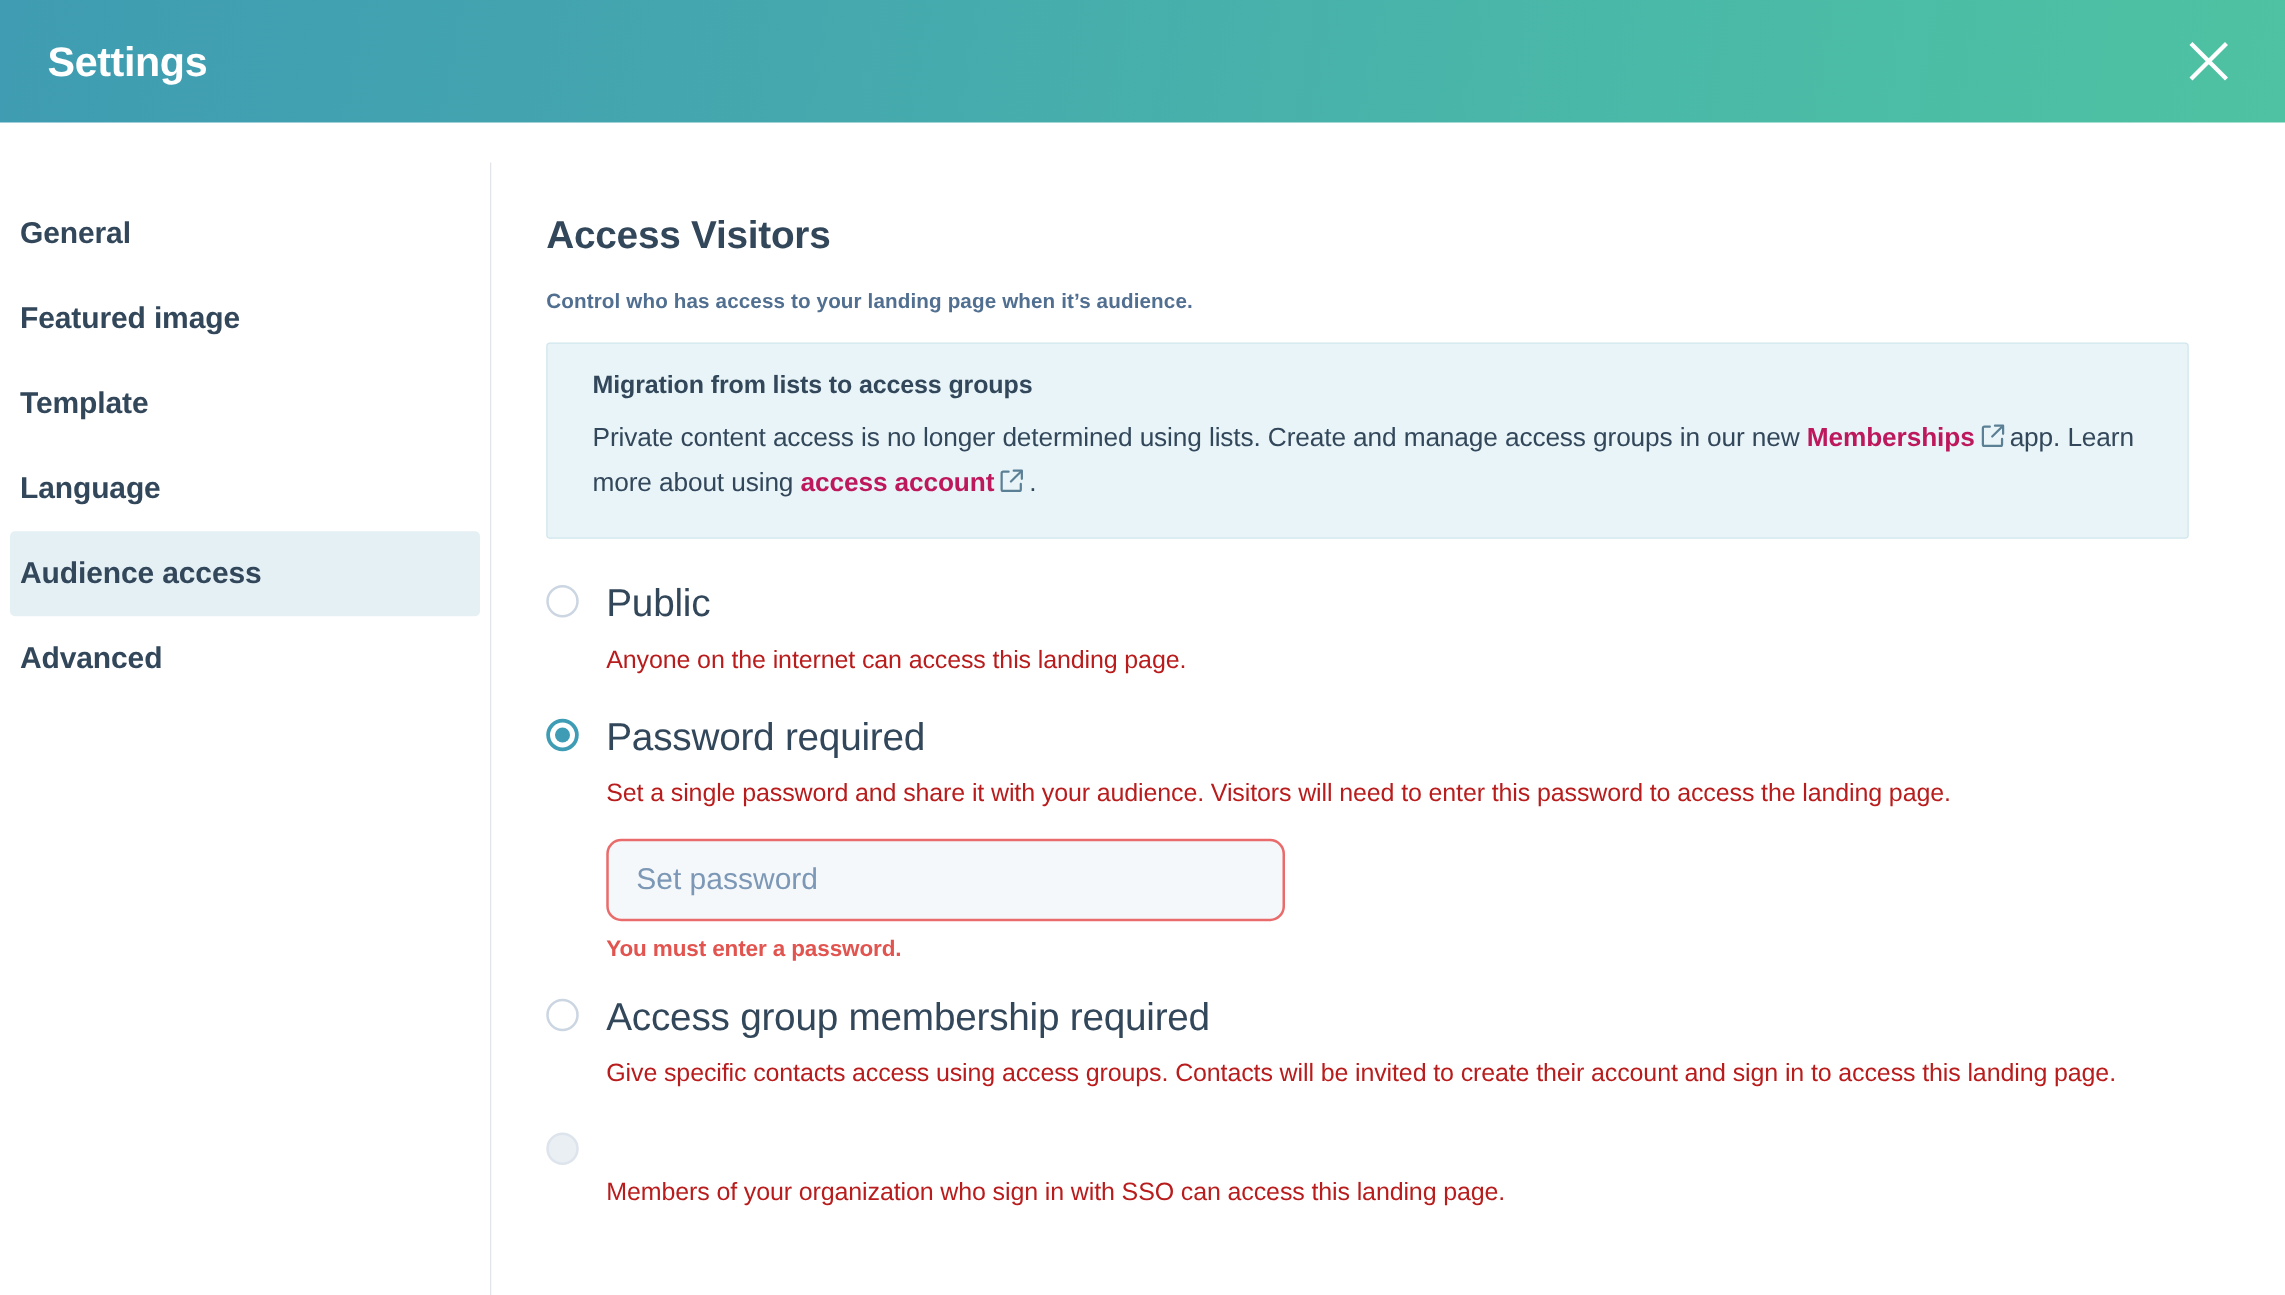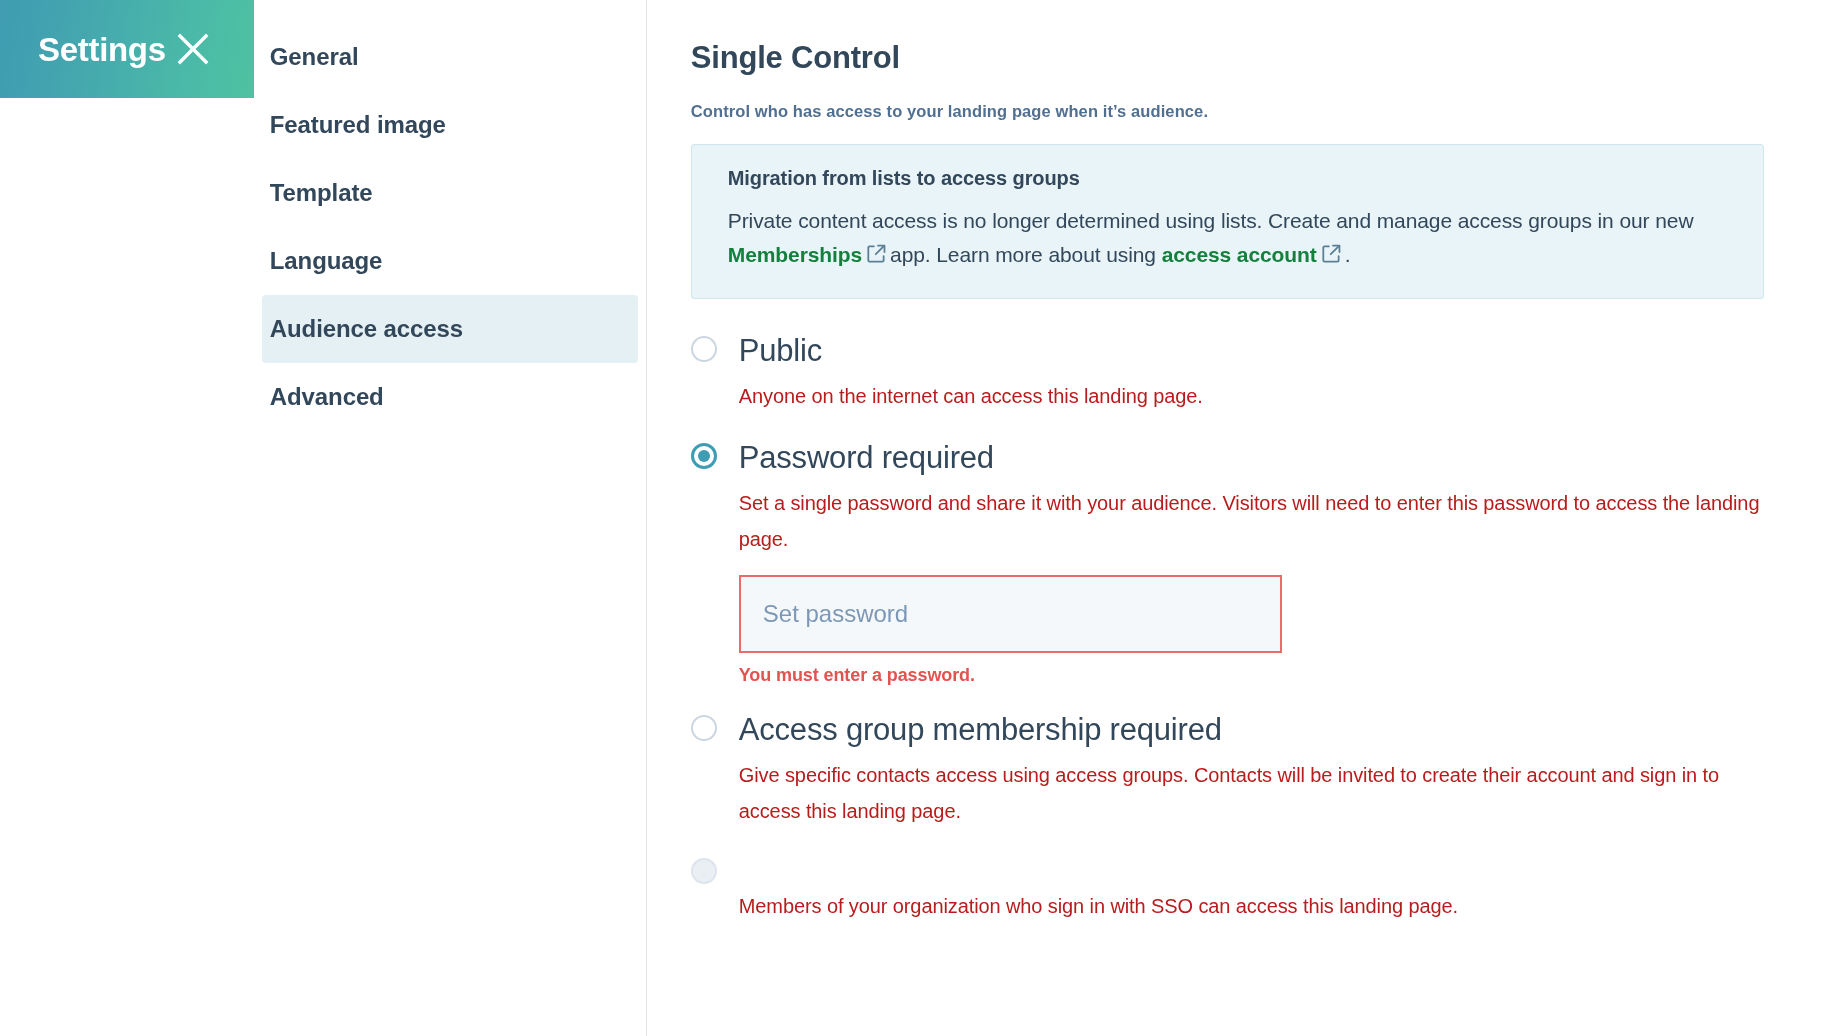--- a/index.html
+++ b/index.html
@@ -9,22 +9,23 @@
     height: 1036px;
     overflow: hidden;
     background: #ffffff;
     font-family: "Liberation Sans", sans-serif;
   }
 
   .window {
     width: 1828px;
     height: 1036px;
     display: flex;
-    flex-direction: row;
-    background: #ffffff;
+    flex-direction: column;
+    background: #ffffff;
+    gap: 32px;
   }
 
   
   .header {
     height: 98px;
     flex: 0 0 98px;
     background: linear-gradient(100deg, #3f9cb2 0%, #45a8ae 35%, #4ab9a8 72%, #4ec2a2 100%);
     display: flex;
     align-items: center;
     justify-content: space-between;
@@ -124,21 +125,21 @@
     margin-bottom: 14px;
     letter-spacing: -0.1px;
   }
   .banner-text {
     font-size: 21px;
     color: #33475b;
     line-height: 1.63;
     letter-spacing: -0.1px;
   }
   .link {
-    color: #15803d;
+    color: #be185d;
     font-weight: bold;
     text-decoration: none;
     cursor: pointer;
     white-space: nowrap;
   }
   .ext-icon {
     display: inline-block;
     vertical-align: -2px;
     margin-left: 4px;
     margin-right: 3px;
@@ -203,23 +204,23 @@
     letter-spacing: -0.1px;
   }
 
   
   .pw-wrap {
     margin-left: 48px;
     margin-top: 18px;
   }
   .pw-input {
     width: 543px;
-    height: 78px;
+    height: 66px;
     border: 2px solid #ea6b6b;
-    border-radius: 0;
+    border-radius: 12px;
     background: #f5f8fa;
     padding: 0 22px;
     font-size: 24px;
     color: #33475b;
     font-family: "Liberation Sans", sans-serif;
     outline: none;
     display: block;
   }
   .pw-input::placeholder {
     color: #7c98b6;
@@ -267,21 +268,21 @@
       <div class="nav-item active">
         <span class="nav-label">Audience access</span>
       </div>
       <div class="nav-item">
         <span class="nav-label">Advanced</span>
       </div>
     </nav>
 
     <main class="main">
 
-      <h1 class="page-title">Single Control</h1>
+      <h1 class="page-title">Access Visitors</h1>
       <div class="page-subtitle">Control who has access to your landing page when it’s audience.</div>
 
       <section class="banner">
         <div class="banner-title">Migration from lists to access groups</div>
         <div class="banner-text">
           <span>Private content access is no longer determined using lists. Create and manage access groups in our new</span>
           <a class="link"><span>Memberships</span><span class="ext-icon"><svg width="21" height="21" viewBox="0 0 20 20" aria-hidden="true">
                   <path d="M7.5 3.2 H3.3 A1.1 1.1 0 0 0 2.2 4.3 V16.7 A1.1 1.1 0 0 0 3.3 17.8 H15.7 A1.1 1.1 0 0 0 16.8 16.7 V12.5" fill="none" stroke="#5b7f95" stroke-width="1.7" stroke-linecap="round"></path>
                   <path d="M11.4 2.4 H17.6 V8.6" fill="none" stroke="#5b7f95" stroke-width="1.7" stroke-linecap="round" stroke-linejoin="round"></path>
                   <path d="M17.2 2.8 L9.3 10.7" fill="none" stroke="#5b7f95" stroke-width="1.7" stroke-linecap="round"></path>

